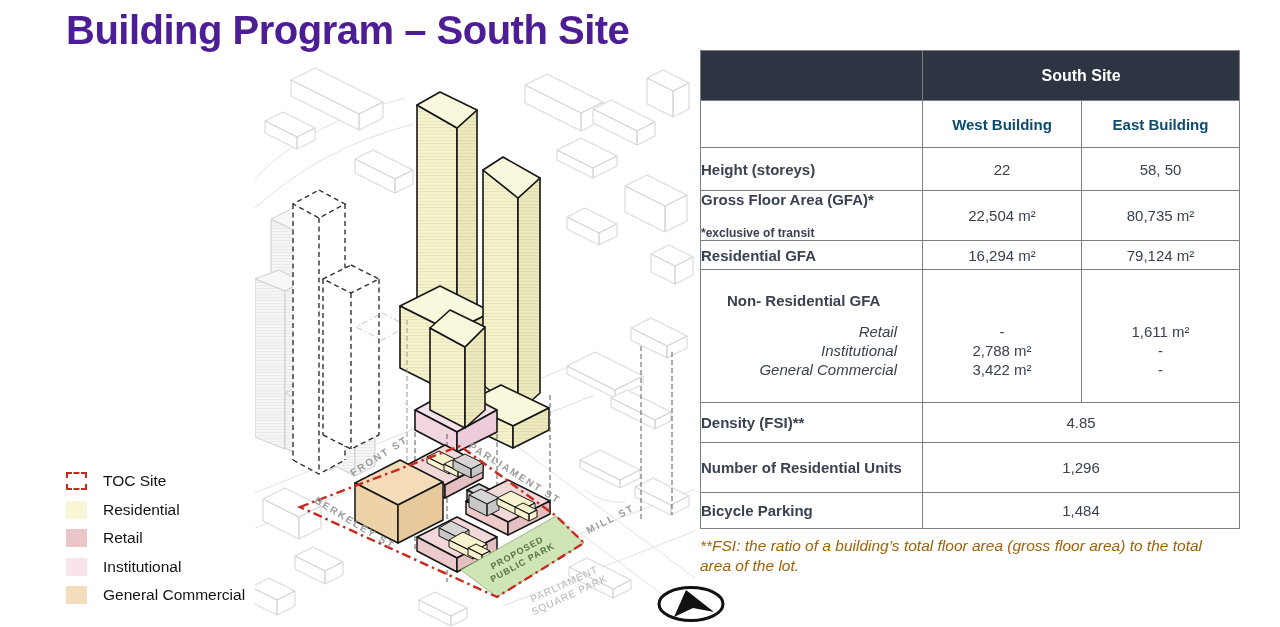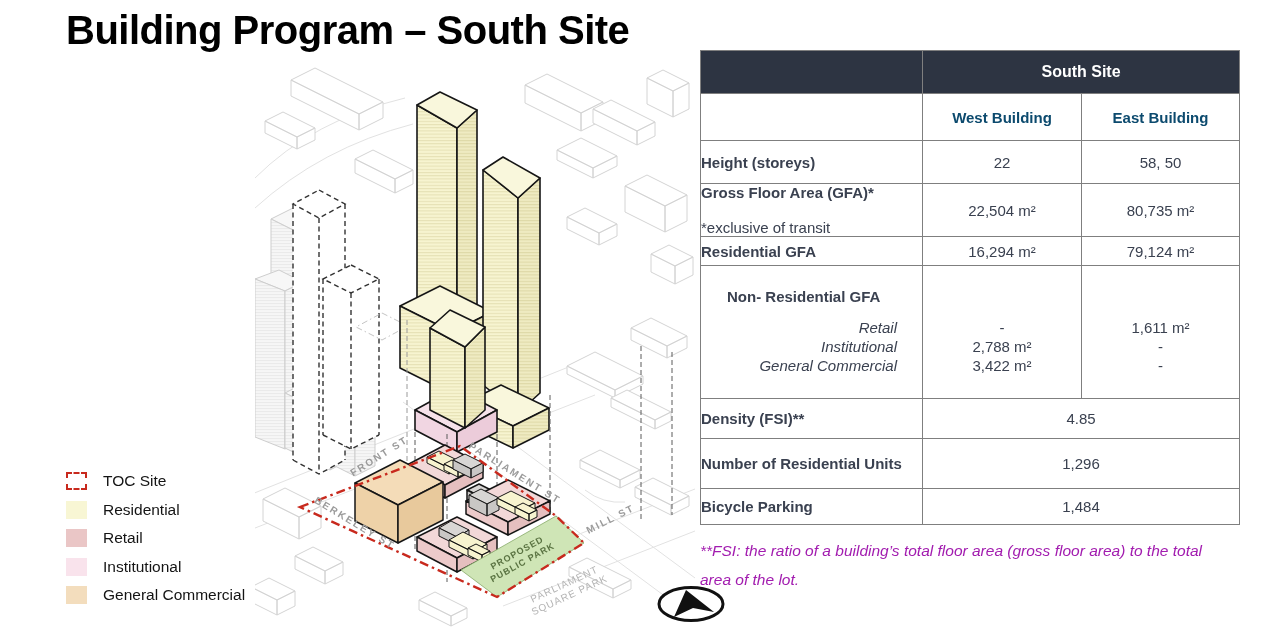--- a/index.html
+++ b/index.html
@@ -1,21 +1,21 @@
 <!DOCTYPE html>
 <html><head>
 <meta charset="utf-8">
 <style>
   html,body{margin:0;padding:0;background:#ffffff;}
   .stage{position:relative;width:1280px;height:627px;background:#fff;overflow:hidden;
          font-family:"Liberation Sans",sans-serif;}
 
   
   .title{position:absolute;left:66px;top:8px;font-size:40px;font-weight:bold;
-         color:#000000;letter-spacing:-0.5px;white-space:nowrap;}
+         color:#4c1d95;letter-spacing:-0.5px;white-space:nowrap;}
 
   
   .legend{position:absolute;left:66px;top:470px;}
   .legend-row{position:absolute;left:0;display:flex;align-items:center;height:22px;}
   .lg0{top:0px}.lg1{top:29px}.lg2{top:57px}.lg3{top:86px}.lg4{top:114px}
   .swatch{width:21px;height:18px;margin-right:16px;flex:none;}
   .sw-toc{background:#fff;border:2px dashed #c8291d;width:17px;height:14px;}
   .sw-res{background:#f8f6d4;}
   .sw-ret{background:#eac6c6;}
   .sw-ins{background:#f9e3ec;}
@@ -33,39 +33,39 @@
 
   
   .compass{position:absolute;left:653px;top:582px;}
 
   
   .tablewrap{position:absolute;left:700px;top:50px;}
   table.program{border-collapse:collapse;table-layout:fixed;width:539px;color:#3a4150;}
   table.program td,table.program th{border:1px solid #7f7f7f;font-size:15px;
       vertical-align:middle;padding:0;overflow:hidden;}
   col.c1{width:222px}col.c2{width:159px}col.c3{width:158px}
-  tr.hrow{height:43px;}
+  tr.hrow{height:50px;}
   tr.hrow th{background:#2d3442;color:#ffffff;font-size:16px;font-weight:bold;}
   th.corner{border-right:1px solid #565d6d;}
   tr.chrow{height:47px;}
   tr.chrow th{background:#fff;color:#0c4a6e;font-size:15px;font-weight:bold;}
   td.lbl{font-weight:bold;text-align:left;padding:3px 8px 3px 9px;}
   td.val{text-align:center;}
   tr.r-h{height:43px}tr.r-gfa{height:44px}tr.r-res{height:29px}tr.r-non{height:106px}
   tr.r-den{height:40px}tr.r-units{height:50px}tr.r-vp{height:40px}tr.r-bp{height:36px}
-  .gfanote{font-weight:normal;font-size:15px;display:block;margin-top:18px;}
+  .gfanote{font-weight:bold;font-size:12px;display:block;margin-top:18px;}
   .nonres-inner{display:flex;flex-direction:column;justify-content:space-between;
       height:98px;box-sizing:border-box;padding:5px 8px 6px 9px;}
   .sublines{font-weight:normal;font-style:italic;text-align:right;line-height:19px;}
   .valstack{display:flex;flex-direction:column;justify-content:flex-end;height:100px;
       box-sizing:border-box;padding-bottom:7px;line-height:19px;}
 
   
   .footnote{position:absolute;left:700px;top:536px;width:520px;font-size:15.5px;
-      font-style:italic;color:#a21caf;line-height:29px;}
+      font-style:italic;color:#a16207;line-height:20px;}
 </style>
 </head>
 <body>
 
 <div class="stage">
 
   <div class="title">Building Program – South Site</div>
 
   <div class="legend">
     <div class="legend-row lg0">

